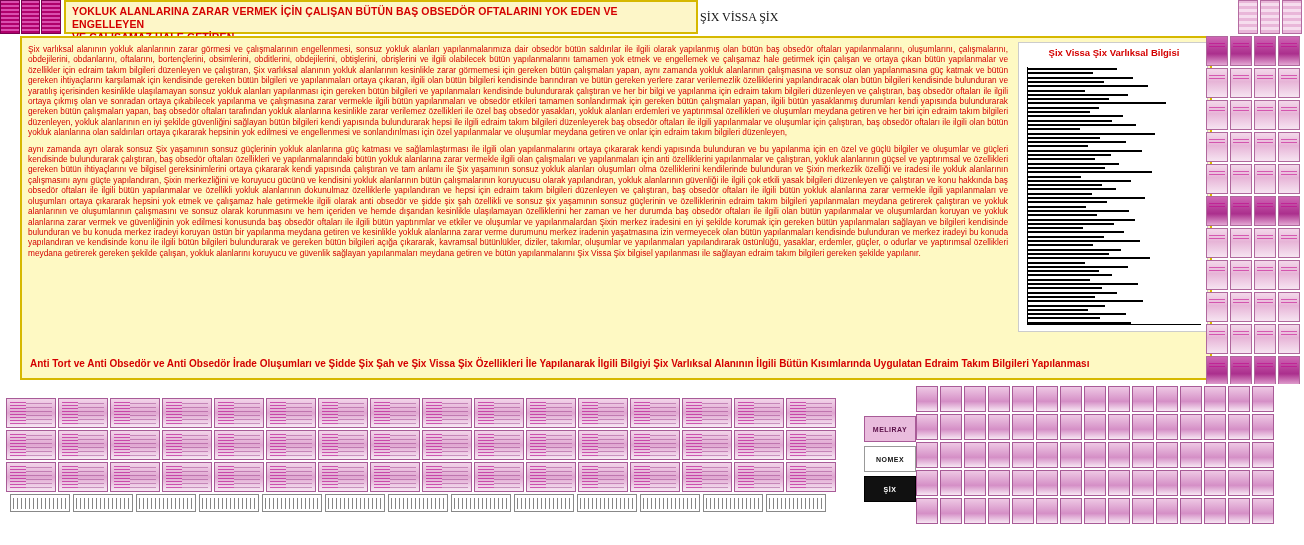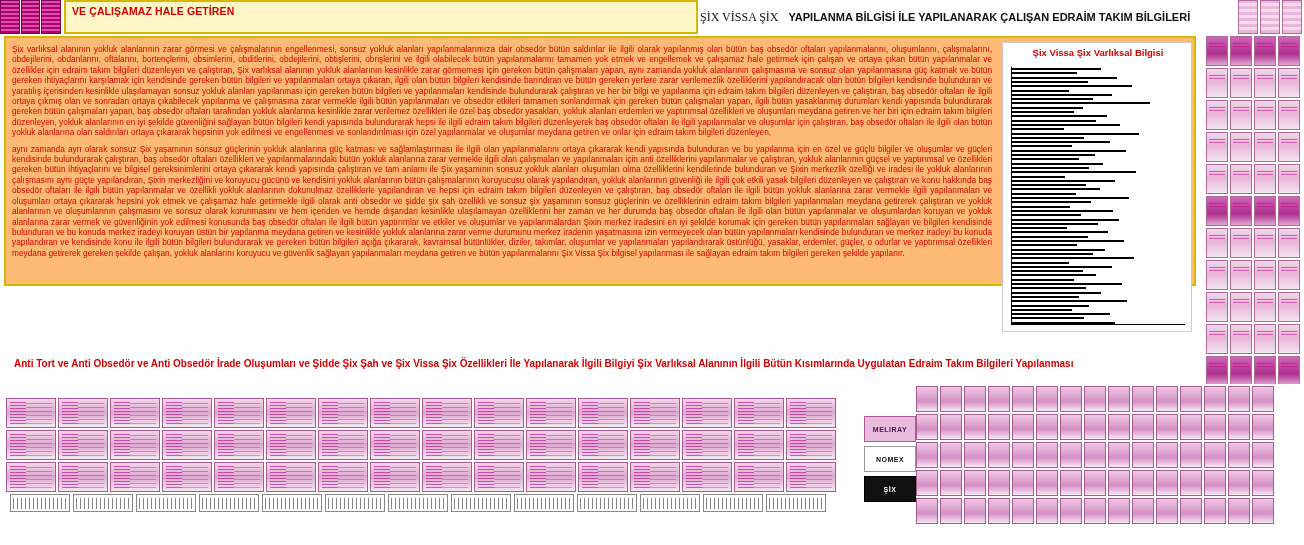--- a/index.html
+++ b/index.html
@@ -51,22 +51,22 @@
     position:absolute;left:1238px;top:0;width:66px;height:34px;display:flex;
   }
   .hdr-right-thumbs .t{
     width:20px;height:34px;margin-right:2px;
     background:repeating-linear-gradient(0deg,#e9b7d9 0 3px,#f6ddee 3px 6px);
     border:1px solid #b46aa0;box-sizing:border-box;
   }
 
   
   .doc-box{
-    position:absolute;left:4px;top:36px;width:1192px;height:250px;
-    background:#fdba74;border:2px solid #d6b800;box-sizing:border-box;
+    position:absolute;left:20px;top:36px;width:1192px;height:344px;
+    background:#fef9c3;border:2px solid #d6b800;box-sizing:border-box;
   }
   .doc-text{
     position:absolute;left:6px;top:6px;width:980px;height:286px;
     font-size:8.3px;line-height:10.4px;color:#d40000;text-align:justify;
     overflow:hidden;
   }
   .doc-text p{margin:0 0 6px 0;}
   .doc-footline{
     position:absolute;left:8px;top:320px;width:1170px;
     font-size:10px;font-weight:bold;color:#d40000;
@@ -166,26 +166,26 @@
 
   <div class="header-band">
 
     <div class="hdr-left-thumbs">
       <div class="t"></div>
       <div class="t"></div>
       <div class="t"></div>
     </div>
 
     <div class="hdr-title-box">
+      <div class="l1">YOKLUK ALANLARINA ZARAR VERMEK İÇİN ÇALIŞAN BÜTÜN BAŞ OBSEDÖR OFTALARINI YOK EDEN VE ENGELLEYEN</div>
       <div class="l2">VE ÇALIŞAMAZ HALE GETİREN</div>
     </div>
 
     <div class="hdr-center">
       <span class="big">ŞİX VİSSA ŞİX</span>
-      <span class="small">YAPILANMA BİLGİSİ İLE YAPILANARAK ÇALIŞAN EDRAİM TAKIM BİLGİLERİ</span>
     </div>
 
     <div class="hdr-right-thumbs">
       <div class="t"></div>
       <div class="t"></div>
       <div class="t"></div>
     </div>
   </div>
 
   <div class="doc-box">

